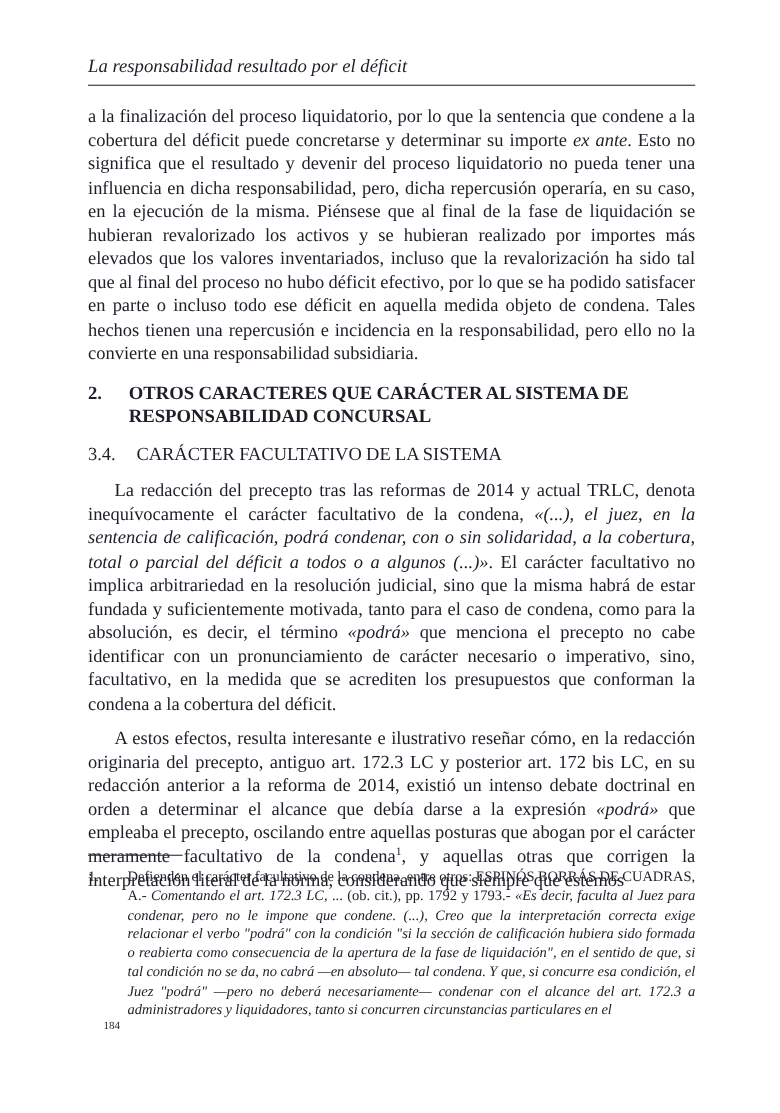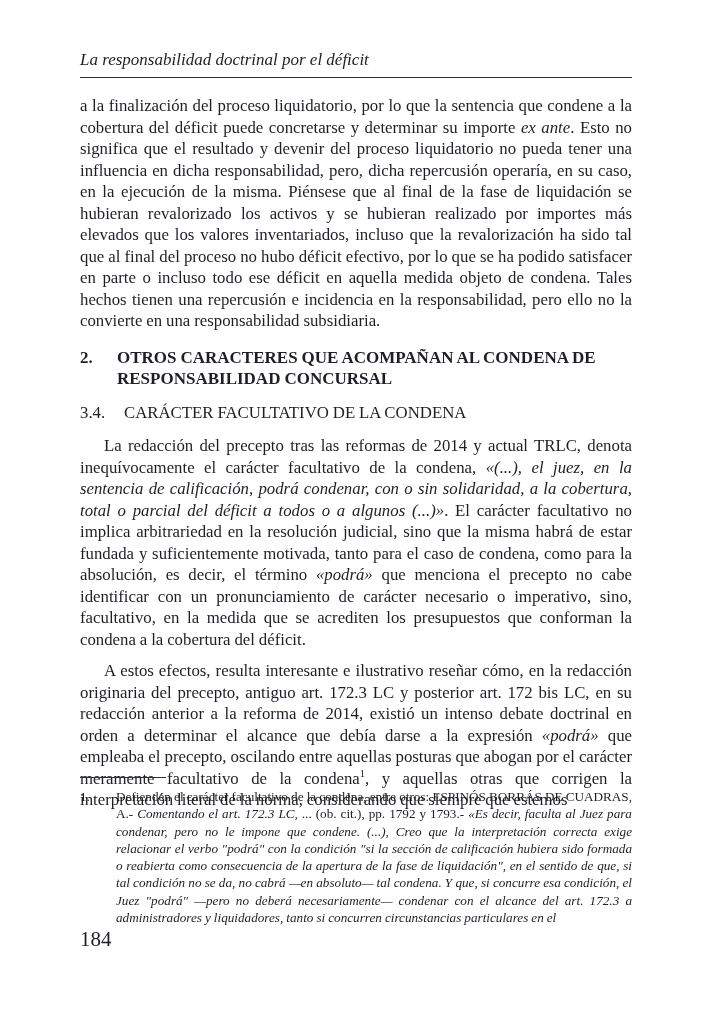--- a/index.html
+++ b/index.html
@@ -70,45 +70,45 @@
     display:flex;
     font-size:13.2px;
     line-height:17.3px;
     text-align:justify;
     word-spacing:-0.3px;
   }
   .footnote .fn-num{flex:0 0 36px;}
 
   .page-number{
     position:absolute;
-    left:80px;top:927px;
-    font-size:21px;
+    left:94px;top:927px;
+    font-size:10px;
   }
 </style>
 </head>
 <body>
 
 <div class="page">
 
   <div class="running-header">
-    <span>La responsabilidad doctrinal por el déficit</span>
+    <span>La responsabilidad resultado por el déficit</span>
   </div>
 
   <div class="content">
 
     <p class="par"><span>a la finalización del proceso liquidatorio, por lo que la sentencia que condene a la cobertura del déficit puede concretarse y determinar su importe </span><span class="it">ex ante</span><span>. Esto no significa que el resultado y devenir del proceso liquidatorio no pueda tener una influencia en dicha responsabilidad, pero, dicha repercusión operaría, en su caso, en la ejecución de la misma. Piénsese que al final de la fase de liquidación se hubieran revalorizado los activos y se hubieran realizado por importes más elevados que los valores inventariados, incluso que la revalorización ha sido tal que al final del proceso no hubo déficit efectivo, por lo que se ha podido satisfacer en parte o incluso todo ese déficit en aquella medida objeto de condena. Tales hechos tienen una repercusión e incidencia en la responsabilidad, pero ello no la convierte en una responsabilidad subsidiaria.</span></p>
 
     <h2 class="sec">
         <span class="num">2.</span>
-        <span class="htxt">OTROS CARACTERES QUE ACOMPAÑAN AL CONDENA DE RESPONSABILIDAD CONCURSAL</span>
+        <span class="htxt">OTROS CARACTERES QUE CARÁCTER AL SISTEMA DE RESPONSABILIDAD CONCURSAL</span>
       </h2>
 
     <h3 class="subsec">
         <span class="num">3.4.</span>
-        <span class="htxt">CARÁCTER FACULTATIVO DE LA CONDENA</span>
+        <span class="htxt">CARÁCTER FACULTATIVO DE LA SISTEMA</span>
       </h3>
 
     <p class="indent"><span>La redacción del precepto tras las reformas de 2014 y actual TRLC, denota inequívocamente el carácter facultativo de la condena, </span><span class="it">«(...), el juez, en la sentencia de calificación, podrá condenar, con o sin solidaridad, a la cobertura, total o parcial del déficit a todos o a algunos (...)»</span><span>. El carácter facultativo no implica arbitrariedad en la resolución judicial, sino que la misma habrá de estar fundada y suficientemente motivada, tanto para el caso de condena, como para la absolución, es decir, el término </span><span class="it">«podrá»</span><span> que menciona el precepto no cabe identificar con un pronunciamiento de carácter necesario o imperativo, sino, facultativo, en la medida que se acrediten los presupuestos que conforman la condena a la cobertura del déficit.</span></p>
 
     <p class="indent gap-before"><span>A estos efectos, resulta interesante e ilustrativo reseñar cómo, en la redacción originaria del precepto, antiguo art. 172.3 LC y posterior art. 172 bis LC, en su redacción anterior a la reforma de 2014, existió un intenso debate doctrinal en orden a determinar el alcance que debía darse a la expresión </span><span class="it">«podrá»</span><span> que empleaba el precepto, oscilando entre aquellas posturas que abogan por el carácter meramente facultativo de la condena</span><sup class="fn-ref">1</sup><span>, y aquellas otras que corrigen la interpretación literal de la norma, considerando que siempre que estemos</span></p>
 
   </div>
 
   <div class="footnote-sep"></div>
 

